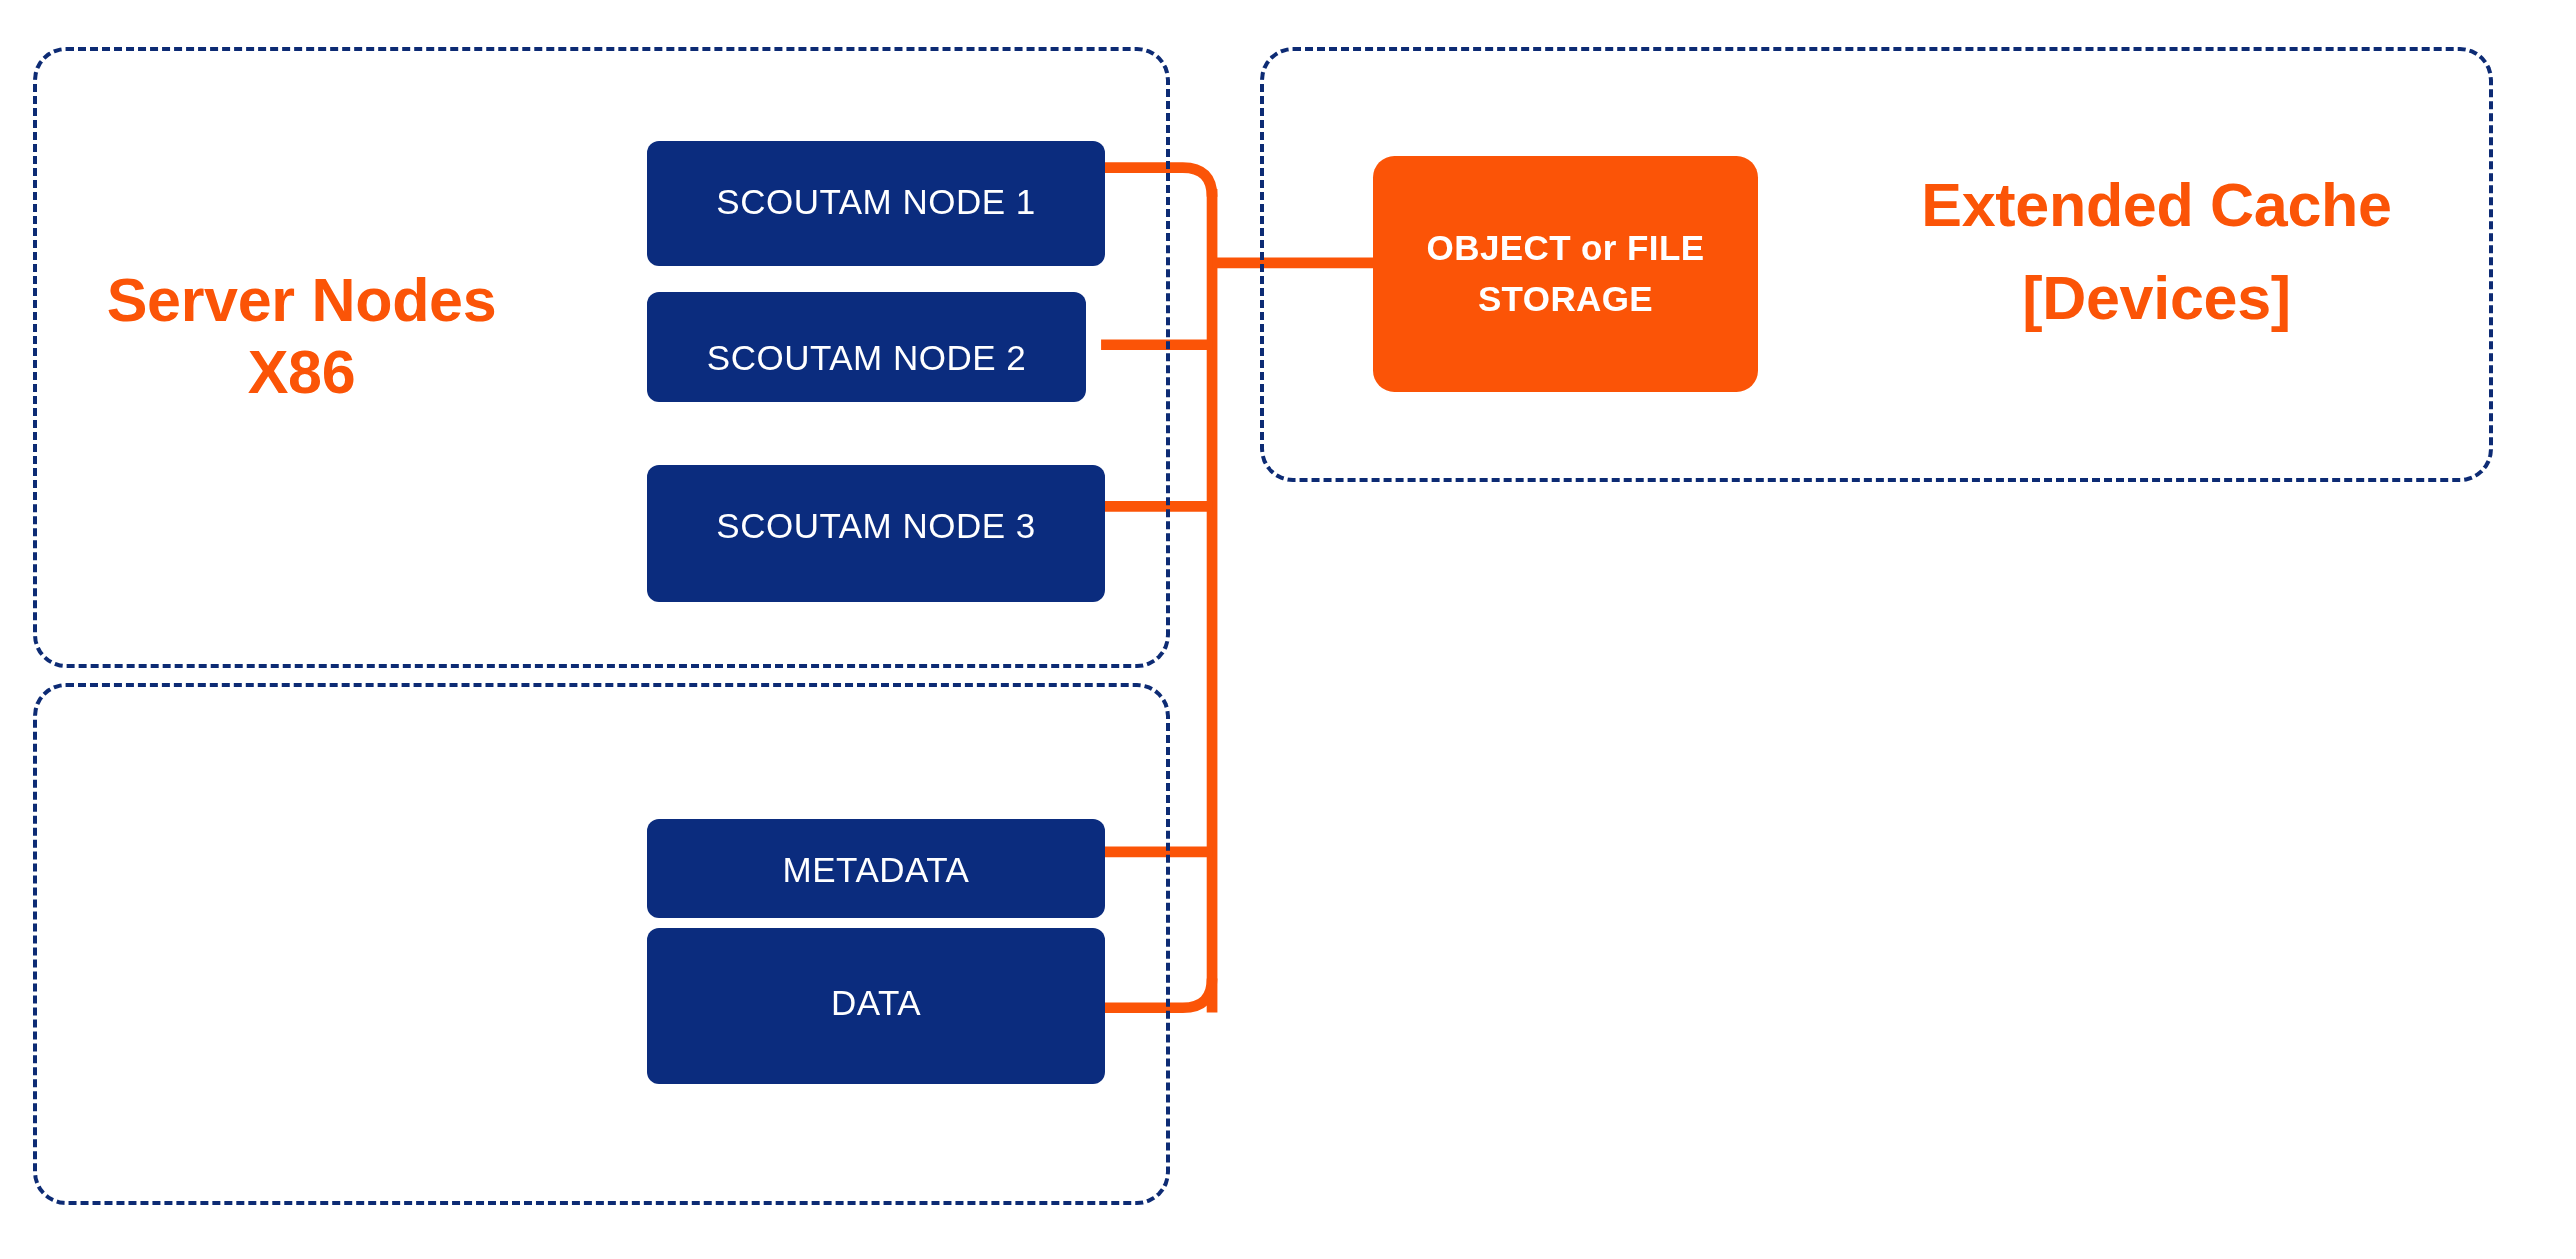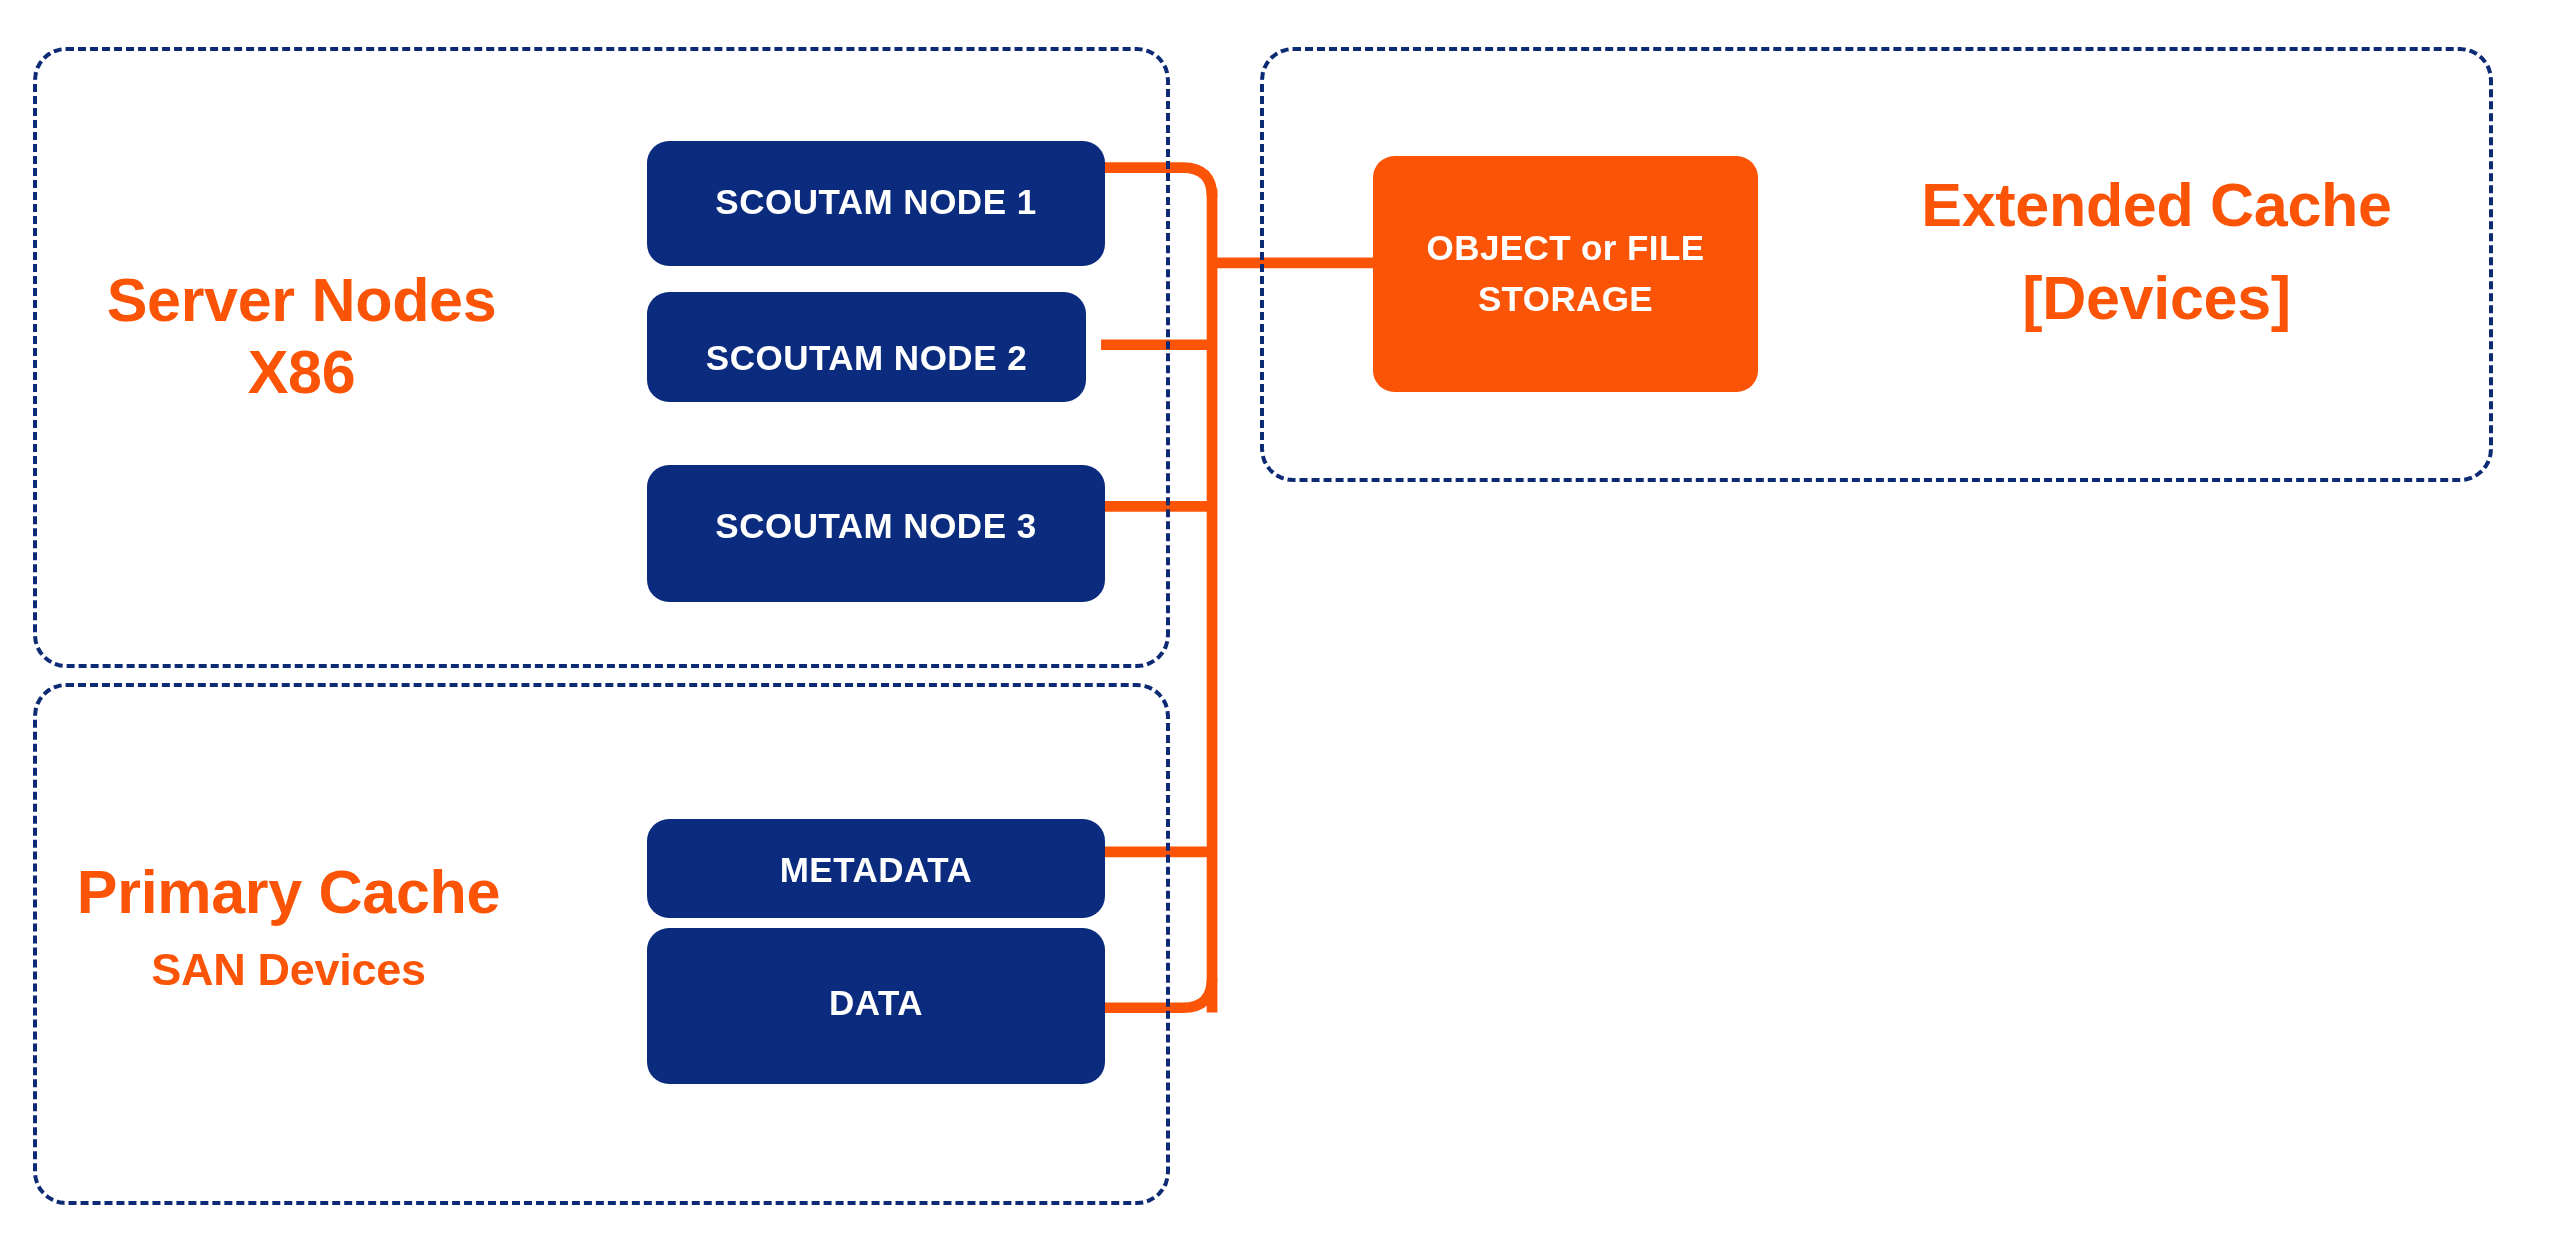--- a/index.html
+++ b/index.html
@@ -20,21 +20,21 @@
   .caption{position:absolute;color:#fb5407;font-weight:bold;
            text-align:center;line-height:1.18;letter-spacing:-0.3px;}
   #cap-server   {left:58px; top:265px; width:487px; font-size:61px;}
   #cap-primary  {left:45px; top:857px; width:487px; font-size:61px;}
   #cap-primary .sub{font-size:45px;display:block;margin-top:13.6px;}
   #cap-extended {left:1879px;top:170px;width:555px;font-size:61px;}
   #cap-extended .l2{display:block;margin-top:21.4px;}
 
   
   .nodebox{position:absolute;box-sizing:border-box;background:#0b2c7e;
-           border-radius:22px;color:#ffffff;font-weight:bold;
+           border-radius:12px;color:#ffffff;font-weight:normal;
            display:flex;justify-content:center;}
   .nodebox .lbl{display:block;text-align:center;white-space:nowrap;}
 
   #node1{left:647px;top:141px;width:458px;height:125px;}
   #node2{left:647px;top:292px;width:439px;height:110px;}
   #node3{left:647px;top:465px;width:458px;height:137px;}
   #node1 .lbl,#node2 .lbl,#node3 .lbl{font-size:35px;letter-spacing:0.5px;}
   #node1 .lbl{margin-top:41px;}
   #node2 .lbl{margin-top:46px;}
   #node3 .lbl{margin-top:41px;}
@@ -93,24 +93,20 @@
   <div class="nodebox" id="node2">
     <span class="lbl">SCOUTAM NODE 2</span>
   </div>
 
   <div class="nodebox" id="node3">
     <span class="lbl">SCOUTAM NODE 3</span>
   </div>
 
   <div class="panel" id="panel-primary"></div>
 
-  <div class="caption" id="cap-primary">
-    <span>Primary Cache</span>
-    <span class="sub">SAN Devices</span>
-  </div>
 
   <div class="nodebox" id="node-meta">
     <span class="lbl">METADATA</span>
   </div>
 
   <div class="nodebox" id="node-data">
     <span class="lbl">DATA</span>
   </div>
 
   <div class="panel" id="panel-extended"></div>

